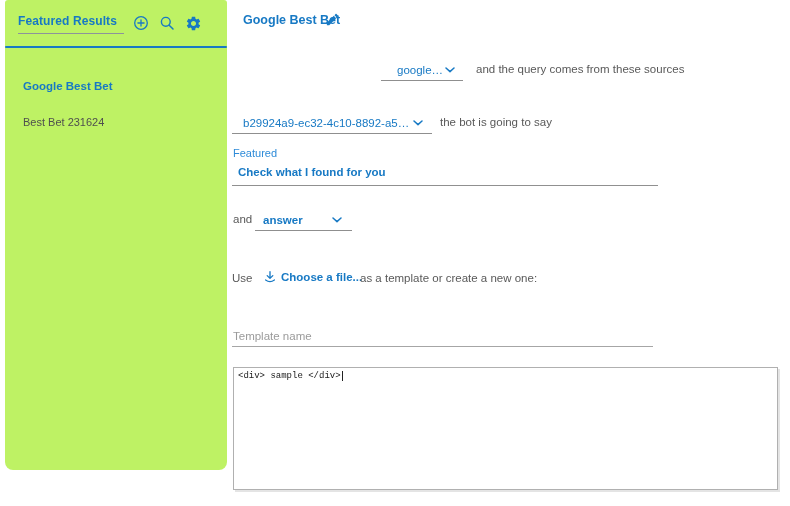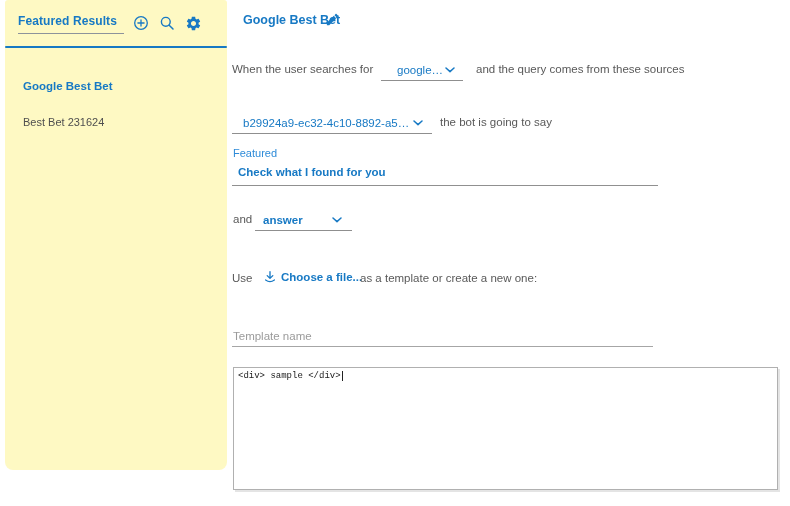--- a/index.html
+++ b/index.html
@@ -10,21 +10,21 @@
     width: 790px;
     height: 506px;
     background: #ffffff;
     overflow: hidden;
   }
 
   
   .sidebar {
     position: absolute;
     left: 5px; top: 0; width: 222px; height: 470px;
-    background: #fef9c3;
+    background: #bef264;
     border-radius: 3px 3px 8px 8px;
   }
   .sidebar-title {
     position: absolute; left: 13px; top: 14px;
     font-size: 12px; font-weight: bold; color: #1779c4;
     letter-spacing: 0.1px;
   }
   .sidebar-title-underline {
     position: absolute; left: 13px; top: 33px; width: 106px; height: 1px;
     background: #8d939b;
@@ -155,21 +155,20 @@
 
   <div class="main-title">Google Best Bet</div>
   <div class="edit-btn">
     <span>
       <svg width="15" height="15" viewBox="0 0 24 24">
         <path fill="#1779c4" d="M3 17.25V21h3.75L17.81 9.94l-3.75-3.75L3 17.25zM20.71 7.04c0.39-0.39 0.39-1.02 0-1.41l-2.34-2.34c-0.39-0.39-1.02-0.39-1.41 0l-1.83 1.83 3.75 3.75 1.83-1.83z"></path>
       </svg>
     </span>
   </div>
 
-  <div class="lbl" style="left:232px; top:63px;">When the user searches for</div>
   <div class="dropdown" style="left:381px; top:60px; width:82px; padding:0 8px 0 16px;">
     <span class="dd-value">google, m...</span>
     <span class="chev">
       <svg width="10" height="6" viewBox="0 0 10 6">
           <path d="M1 1l4 3.6L9 1" fill="none" stroke="#1779c4" stroke-width="1.5" stroke-linecap="round" stroke-linejoin="round"></path>
         </svg>
     </span>
   </div>
   <div class="lbl" style="left:476px; top:63px;">and the query comes from these sources</div>
 

